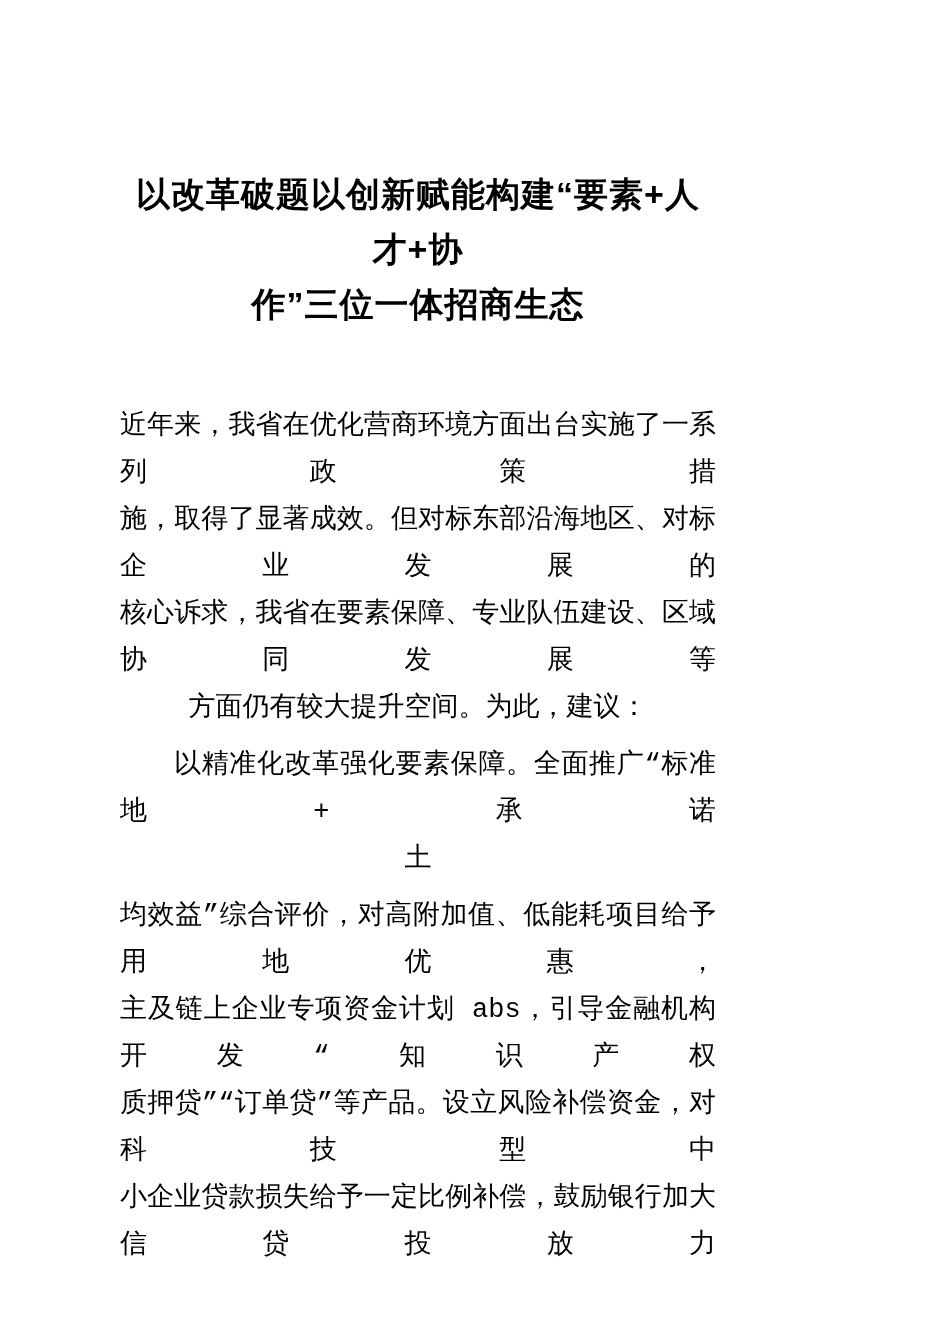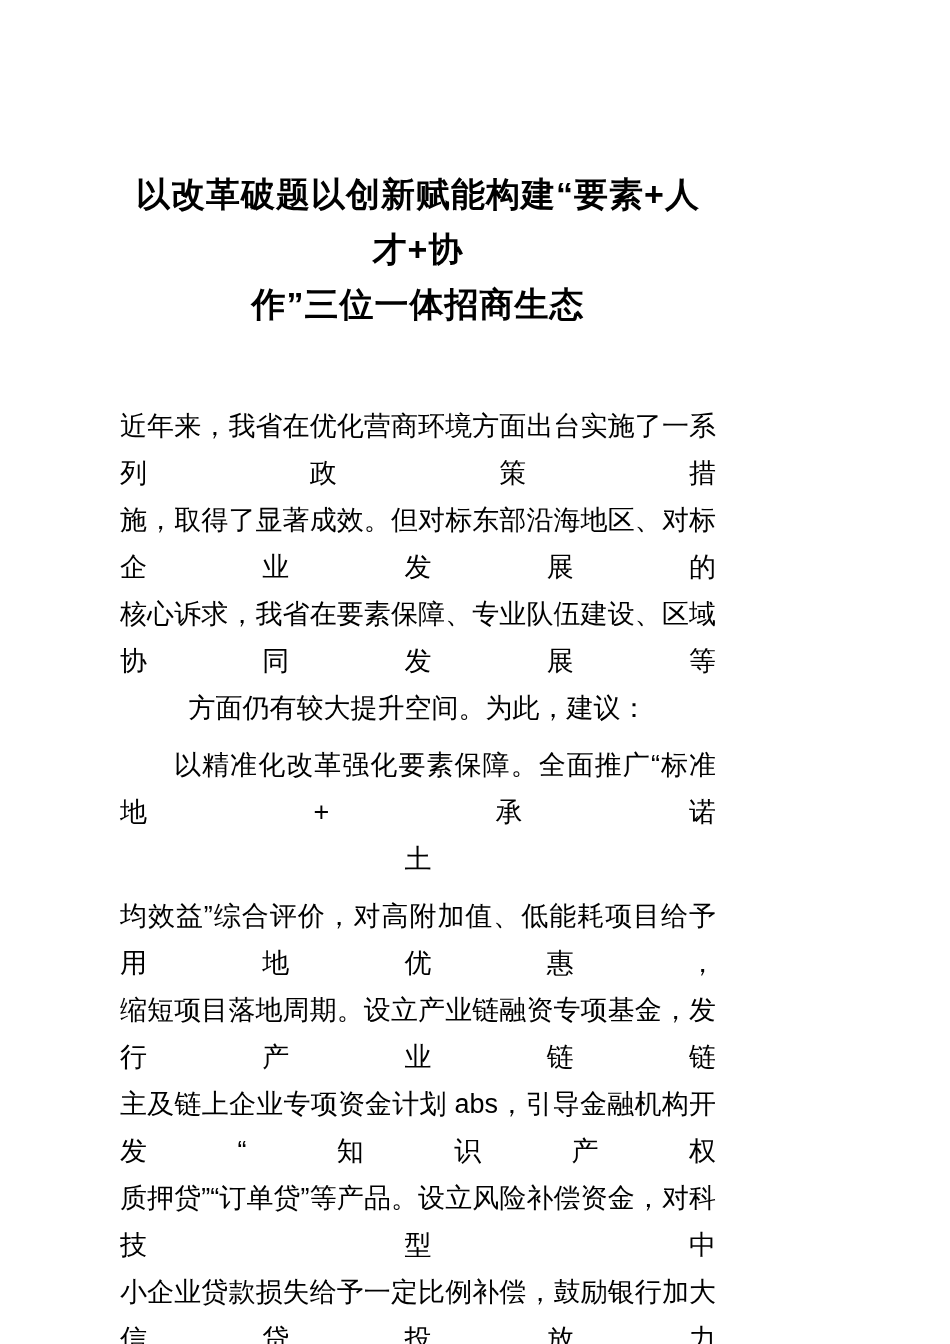--- a/index.html
+++ b/index.html
@@ -25,20 +25,21 @@
     font-weight: 700;
     line-height: 55px;
     text-align: center;
     letter-spacing: 1px;
   }
   .doc-body {
     margin-top: 71px;
   }
   .para {
     margin: 0 0 10px 0;
+    font-family: Liberation Mono, monospace;
   }
   .line {
     font-size: 27px;
     line-height: 47px;
     white-space: normal;
     text-align: center;
   }
   .line.justify {
     text-align: justify;
     text-align-last: justify;
@@ -67,21 +68,20 @@
       <div class="line">方面仍有较大提升空间。为此，建议：</div>
     </div>
 
     <div class="para">
       <div class="line justify indent">以精准化改革强化要素保障。全面推广“标准地+承诺</div>
       <div class="line">土</div>
     </div>
 
     <div class="para">
       <div class="line justify">均效益”综合评价，对高附加值、低能耗项目给予用地优惠，</div>
-      <div class="line justify">缩短项目落地周期。设立产业链融资专项基金，发行产业链链</div>
       <div class="line justify">主及链上企业专项资金计划 abs，引导金融机构开发“知识产权</div>
       <div class="line justify">质押贷”“订单贷”等产品。设立风险补偿资金，对科技型中</div>
       <div class="line justify">小企业贷款损失给予一定比例补偿，鼓励银行加大信贷投放力</div>
 
     </div>
 
   </div>
 </div>
 
 </body></html>

